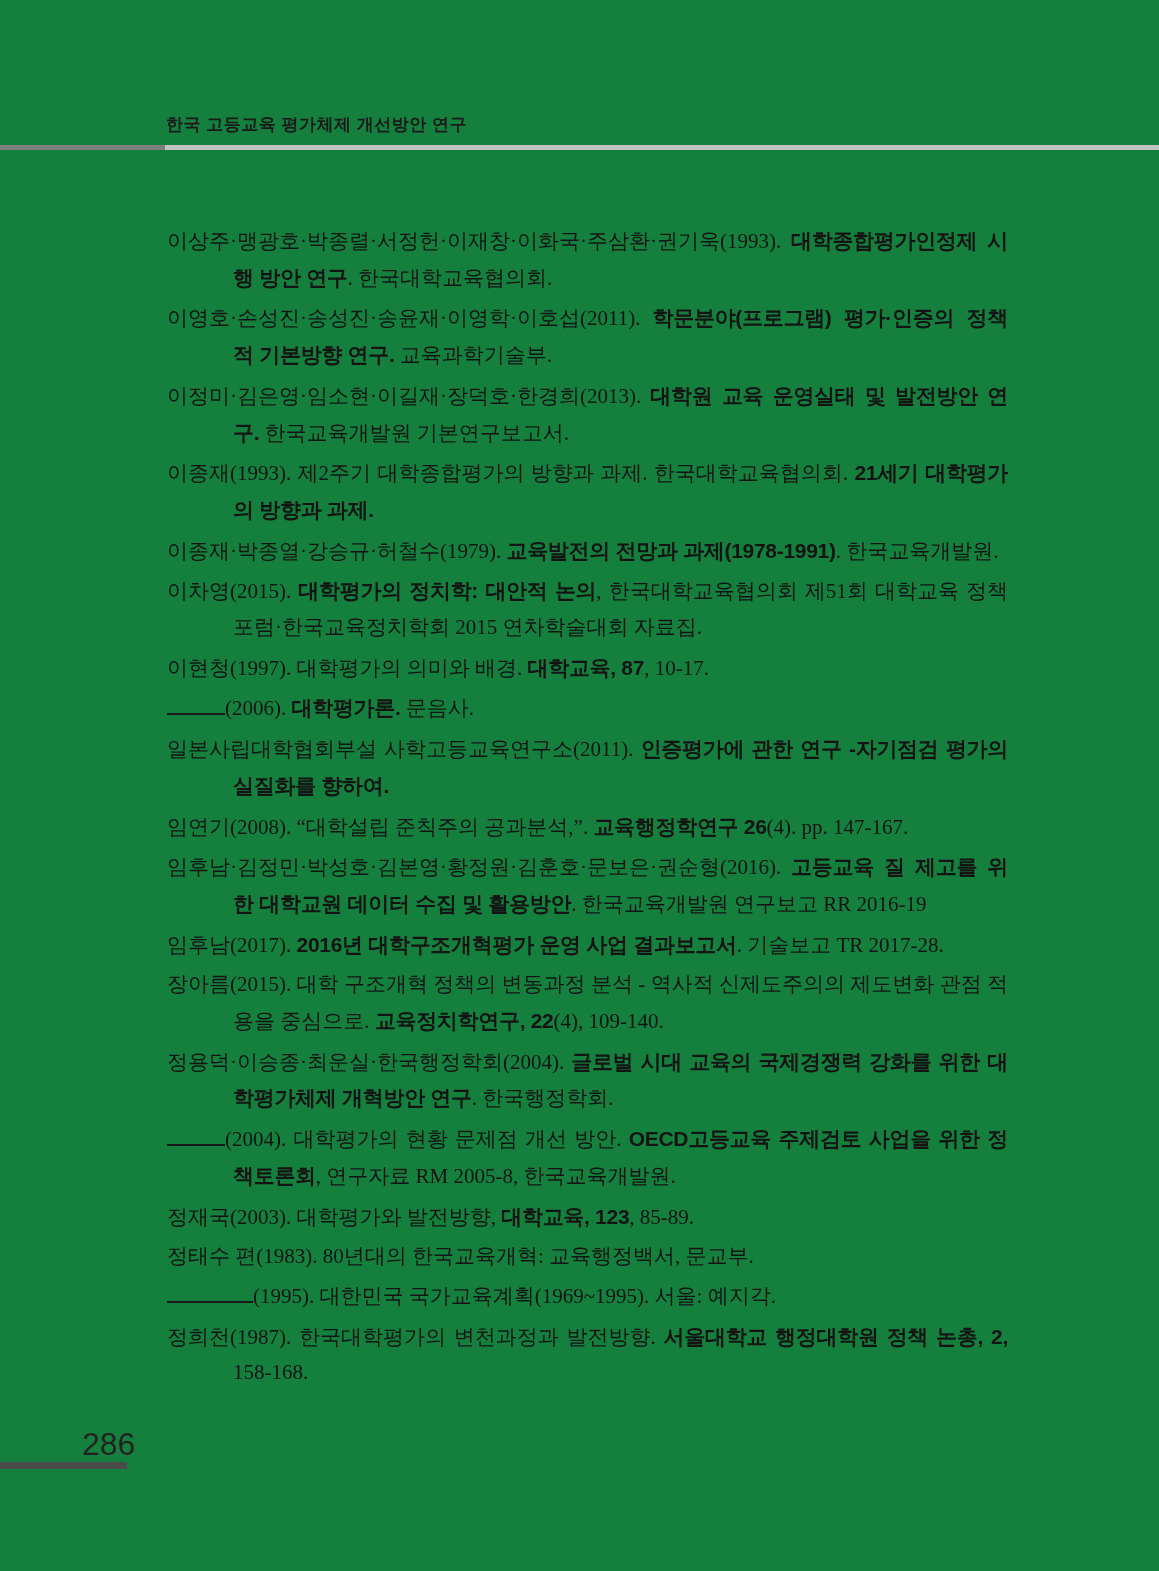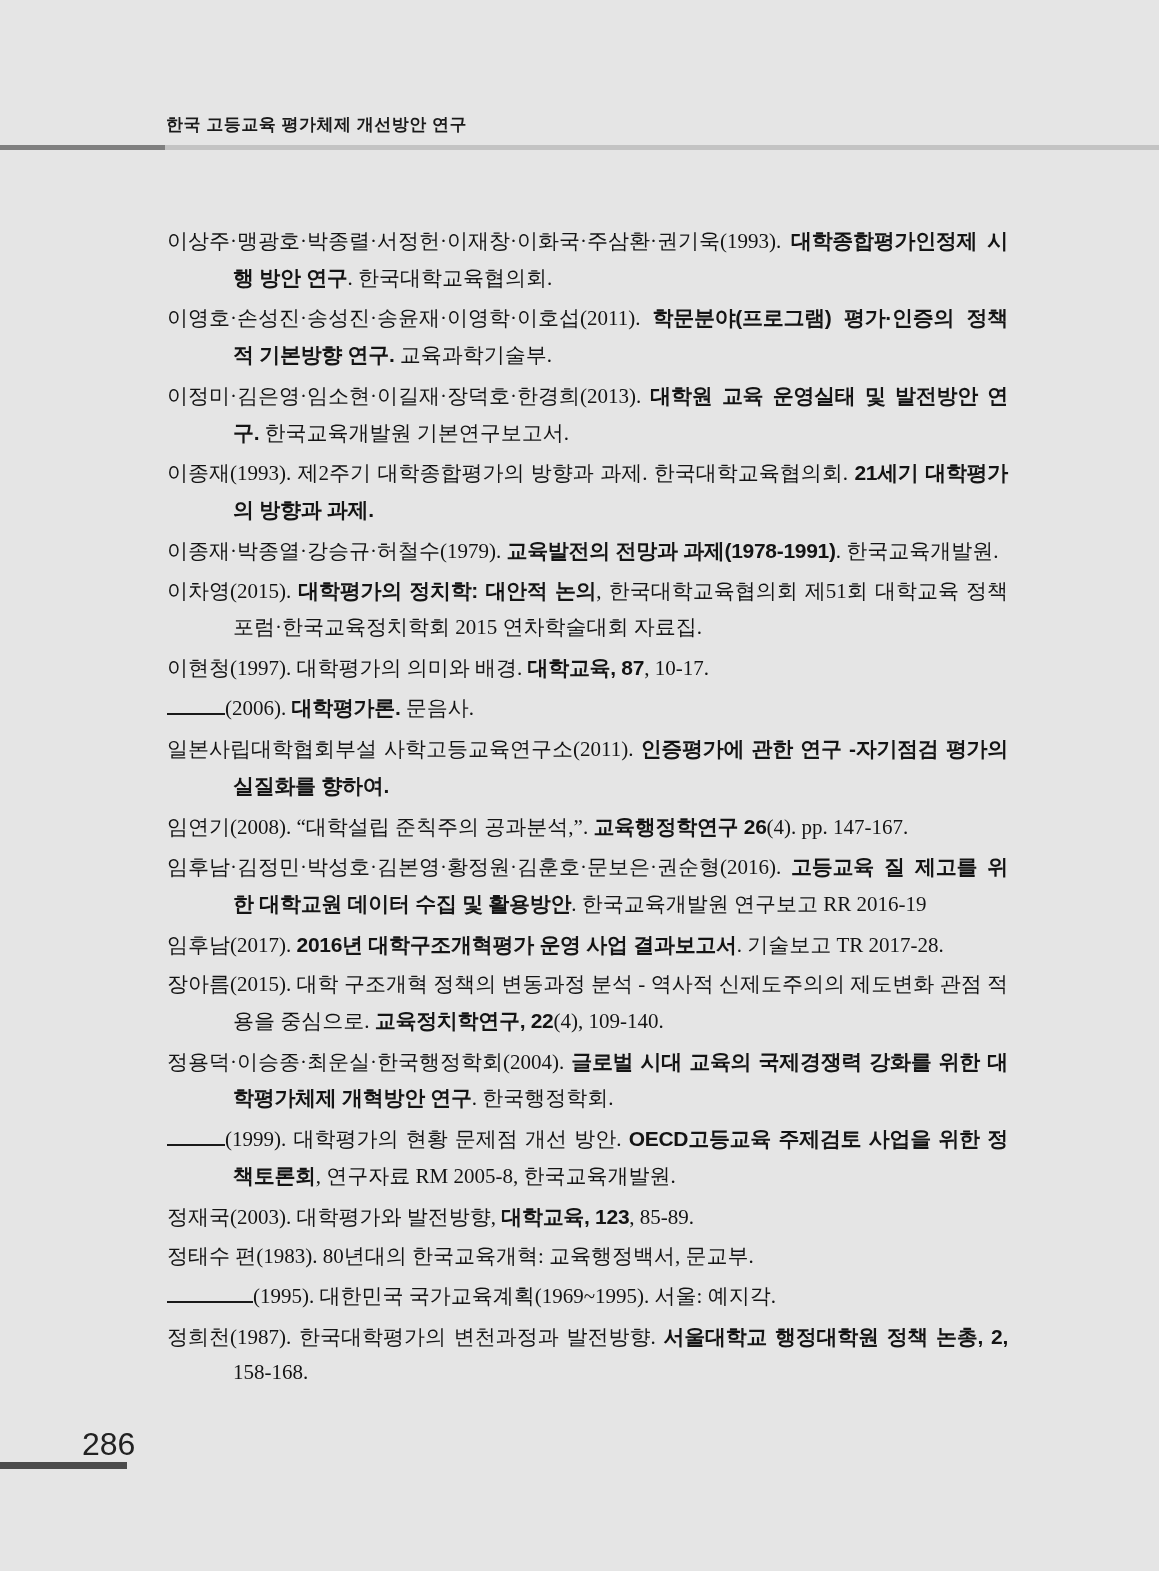--- a/index.html
+++ b/index.html
@@ -1,20 +1,20 @@
 <!DOCTYPE html>
 <html><head>
 <meta charset="utf-8">
 <style>
   html, body { margin: 0; padding: 0; background: #ffffff; }
   .page {
     position: relative;
     width: 1159px;
     height: 1571px;
-    background: #e5e5e5;
+    background: #15803d;
     overflow: hidden;
     font-family: "Liberation Serif", "DejaVu Serif", serif;
     color: #111111;
   }
   .running-head {
     position: absolute;
     left: 166px;
     top: 113px;
     font-family: "Liberation Sans", "DejaVu Sans", sans-serif;
     font-weight: bold;
@@ -89,21 +89,21 @@
       <p class="ref"><span>이종재·박종열·강승규·허철수(1979).  </span><b class="bold-seg">교육발전의 전망과 과제(1978-1991)</b><span>.  한국교육개발원.</span></p>
       <p class="ref"><span>이차영(2015).  </span><b class="bold-seg">대학평가의 정치학: 대안적 논의</b><span>, 한국대학교육협의회 제51회 대학교육 정책포럼·한국교육정치학회 2015 연차학술대회 자료집.</span></p>
       <p class="ref"><span>이현청(1997).  대학평가의 의미와 배경.  </span><b class="bold-seg">대학교육, 87</b><span>, 10-17.</span></p>
       <p class="ref"><span class="blank-line" style="width: 58px;"></span><span>(2006).  </span><b class="bold-seg">대학평가론.</b><span>  문음사.</span></p>
       <p class="ref"><span>일본사립대학협회부설 사학고등교육연구소(2011).  </span><b class="bold-seg">인증평가에 관한 연구 -자기점검 평가의 실질화를 향하여.</b></p>
       <p class="ref"><span>임연기(2008).  “대학설립 준칙주의 공과분석,”.  </span><b class="bold-seg">교육행정학연구 26</b><span>(4). pp.  147-167.</span></p>
       <p class="ref"><span>임후남·김정민·박성호·김본영·황정원·김훈호·문보은·권순형(2016).  </span><b class="bold-seg">고등교육 질 제고를 위한 대학교원 데이터 수집 및 활용방안</b><span>.  한국교육개발원 연구보고 RR 2016-19</span></p>
       <p class="ref"><span>임후남(2017).  </span><b class="bold-seg">2016년 대학구조개혁평가 운영 사업 결과보고서</b><span>.  기술보고 TR 2017-28.</span></p>
       <p class="ref"><span>장아름(2015).  대학 구조개혁 정책의 변동과정 분석 - 역사적 신제도주의의 제도변화 관점 적용을 중심으로.  </span><b class="bold-seg">교육정치학연구, 22</b><span>(4),  109-140.</span></p>
       <p class="ref"><span>정용덕·이승종·최운실·한국행정학회(2004).  </span><b class="bold-seg">글로벌 시대 교육의 국제경쟁력 강화를 위한 대학평가체제 개혁방안 연구</b><span>.  한국행정학회.</span></p>
-      <p class="ref"><span class="blank-line" style="width: 58px;"></span><span>(1999).  대학평가의 현황 문제점 개선 방안.  </span><b class="bold-seg">OECD고등교육 주제검토 사업을 위한 정책토론회</b><span>,  연구자료 RM 2005-8,  한국교육개발원.</span></p>
+      <p class="ref"><span class="blank-line" style="width: 58px;"></span><span>(2004).  대학평가의 현황 문제점 개선 방안.  </span><b class="bold-seg">OECD고등교육 주제검토 사업을 위한 정책토론회</b><span>,  연구자료 RM 2005-8,  한국교육개발원.</span></p>
       <p class="ref"><span>정재국(2003).  대학평가와 발전방향, </span><b class="bold-seg">대학교육,  123</b><span>,  85-89.</span></p>
       <p class="ref"><span>정태수 편(1983).  80년대의 한국교육개혁:  교육행정백서,  문교부.</span></p>
       <p class="ref"><span class="blank-line" style="width: 86px;"></span><span>(1995).  대한민국 국가교육계획(1969~1995).  서울:  예지각.</span></p>
       <p class="ref"><span>정희천(1987).  한국대학평가의 변천과정과 발전방향.  </span><b class="bold-seg">서울대학교 행정대학원 정책 논총,  2,</b><span> 158-168.</span></p>
     </div>
 
   <div class="page-number">286</div>
 
   <div class="footer-bar"></div>
 

